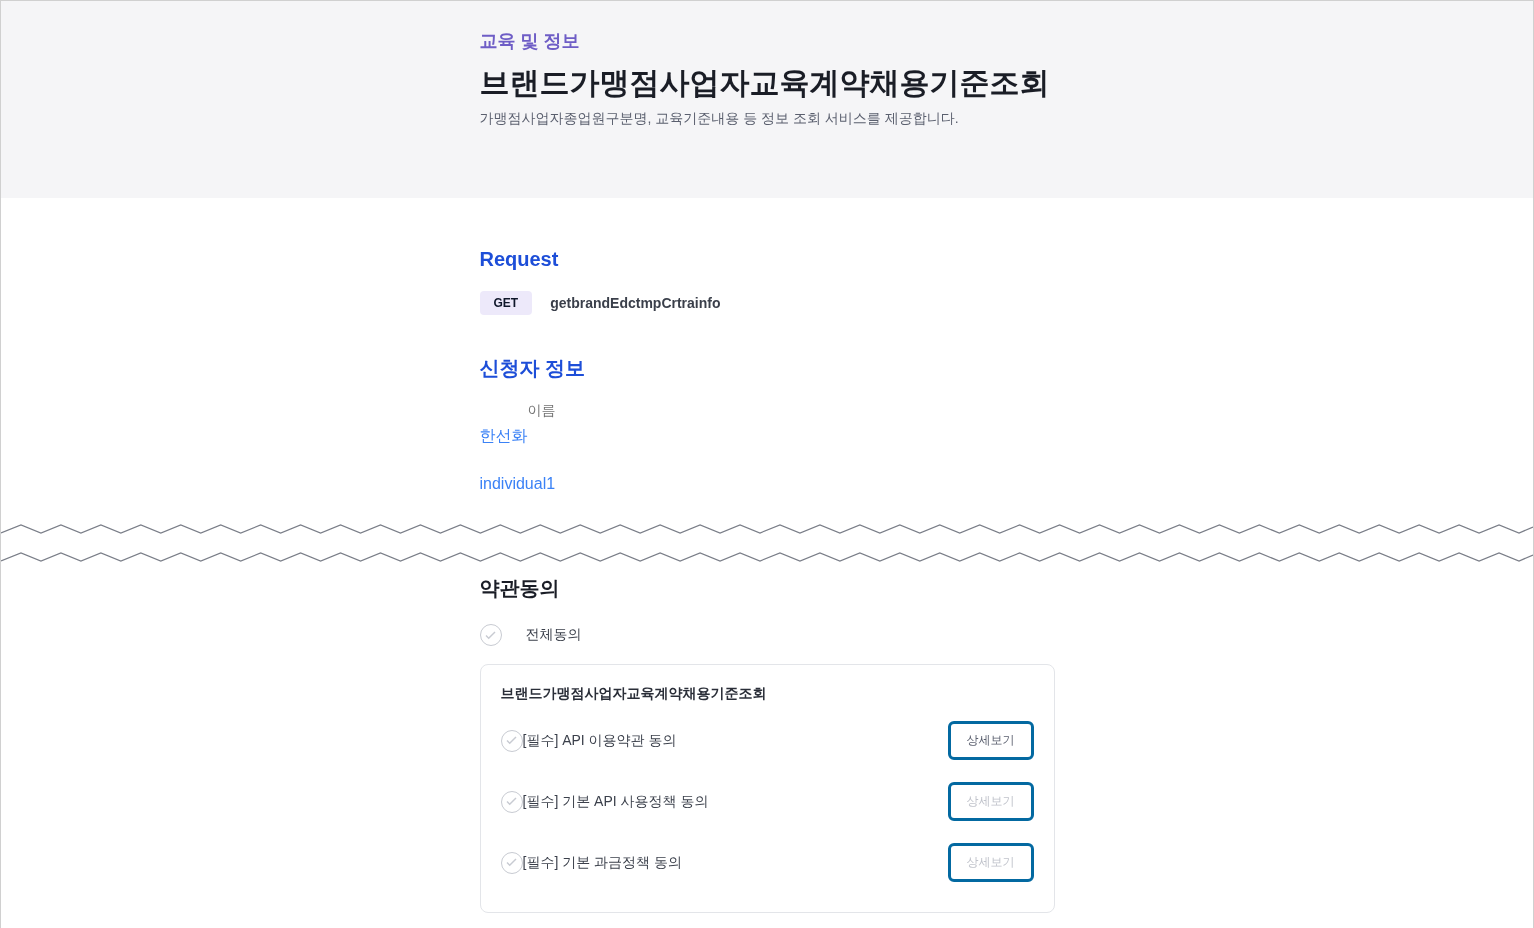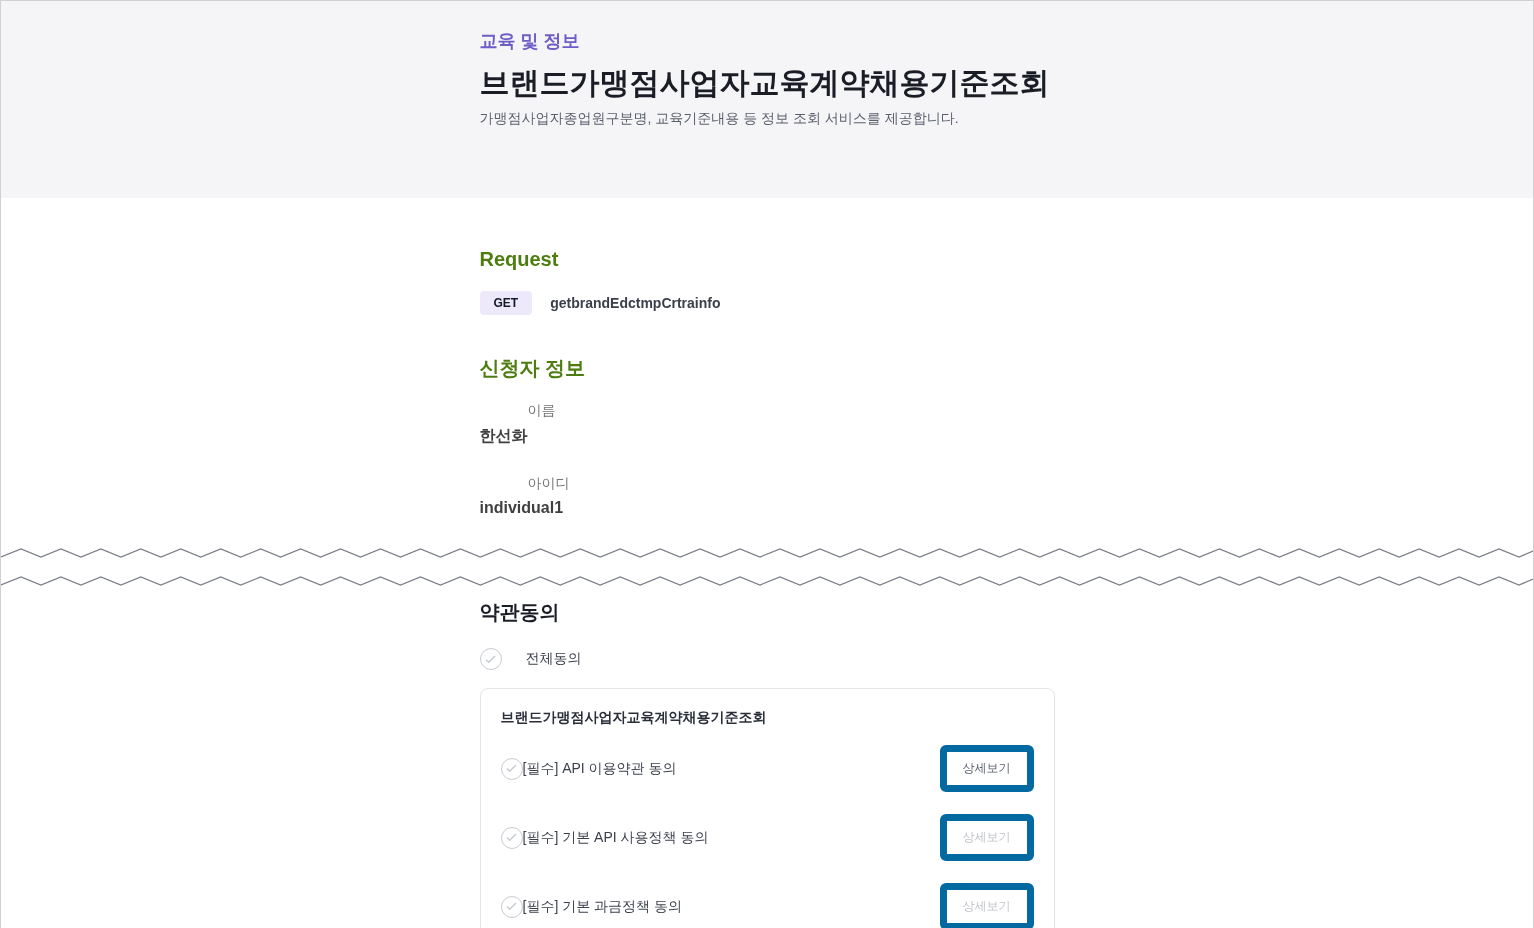--- a/index.html
+++ b/index.html
@@ -40,21 +40,21 @@
 .page-desc {
   font-size: 14px;
   color: #5a5f6e;
 }
 .main-section {
   padding: 50px 0 40px 0;
 }
 .section-heading {
   font-size: 20px;
   font-weight: 800;
-  color: #4d7c0f;
+  color: #1d4ed8;
   margin-bottom: 20px;
 }
 .method-row {
   display: flex;
   align-items: center;
   gap: 18px;
   margin-bottom: 40px;
 }
 .method-badge {
   background: #ede9fa;
@@ -73,22 +73,22 @@
   margin-bottom: 28px;
 }
 .field-label {
   font-size: 14px;
   color: #737373;
   margin-bottom: 6px;
   margin-left: 48px;
 }
 .field-value {
   font-size: 16px;
-  font-weight: 700;
-  color: #404040;
+  font-weight: 400;
+  color: #3b82f6;
 }
 .zigzag-wrap {
   position: relative;
   height: 48px;
   margin: 0 0 6px 0;
 }
 .zigzag {
   position: absolute;
   left: 0;
   right: 0;
@@ -151,21 +151,21 @@
 }
 .terms-item-left {
   display: flex;
   align-items: center;
 }
 .terms-item-label {
   font-size: 14px;
   color: #3a3f4a;
 }
 .detail-btn {
-  border: 7px solid #0369a1;
+  border: 3px solid #0369a1;
   background: #fff;
   color: #5a5f6e;
   font-size: 12px;
   padding: 8px 16px;
   border-radius: 6px;
   cursor: pointer;
 }
 .detail-btn:disabled, .disabled-btn {
   color: #c0c3cb;
   cursor: default;
@@ -190,21 +190,20 @@
       <span class="method-badge">GET</span>
       <span class="endpoint-name">getbrandEdctmpCrtrainfo</span>
     </div>
 
     <div class="section-heading">신청자 정보</div>
     <div class="field-block">
       <div class="field-label">이름</div>
       <div class="field-value">한선화</div>
     </div>
     <div class="field-block">
-      <div class="field-label">아이디</div>
       <div class="field-value">individual1</div>
     </div>
   </div>
 
   <div class="zigzag-wrap">
     <div class="zigzag z1">
       <svg viewBox="0 0 1534 20" preserveAspectRatio="none">
         <polyline points="0,12 20,4 40,12 60,4 80,12 100,4 120,12 140,4 160,12 180,4 200,12 220,4 240,12 260,4 280,12 300,4 320,12 340,4 360,12 380,4 400,12 420,4 440,12 460,4 480,12 500,4 520,12 540,4 560,12 580,4 600,12 620,4 640,12 660,4 680,12 700,4 720,12 740,4 760,12 780,4 800,12 820,4 840,12 860,4 880,12 900,4 920,12 940,4 960,12 980,4 1000,12 1020,4 1040,12 1060,4 1080,12 1100,4 1120,12 1140,4 1160,12 1180,4 1200,12 1220,4 1240,12 1260,4 1280,12 1300,4 1320,12 1340,4 1360,12 1380,4 1400,12 1420,4 1440,12 1460,4 1480,12 1500,4 1520,12 1534,6" fill="none" stroke="#7a7e88" stroke-width="1.2"></polyline>
       </svg>
     </div>

